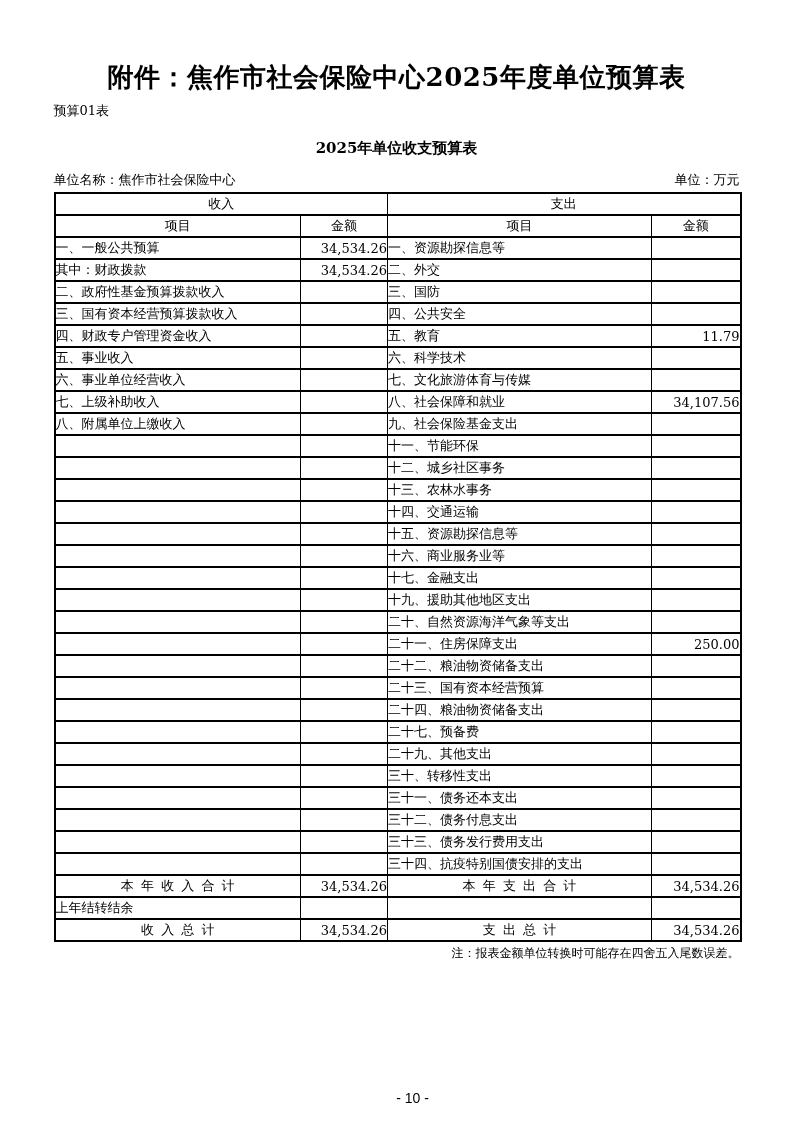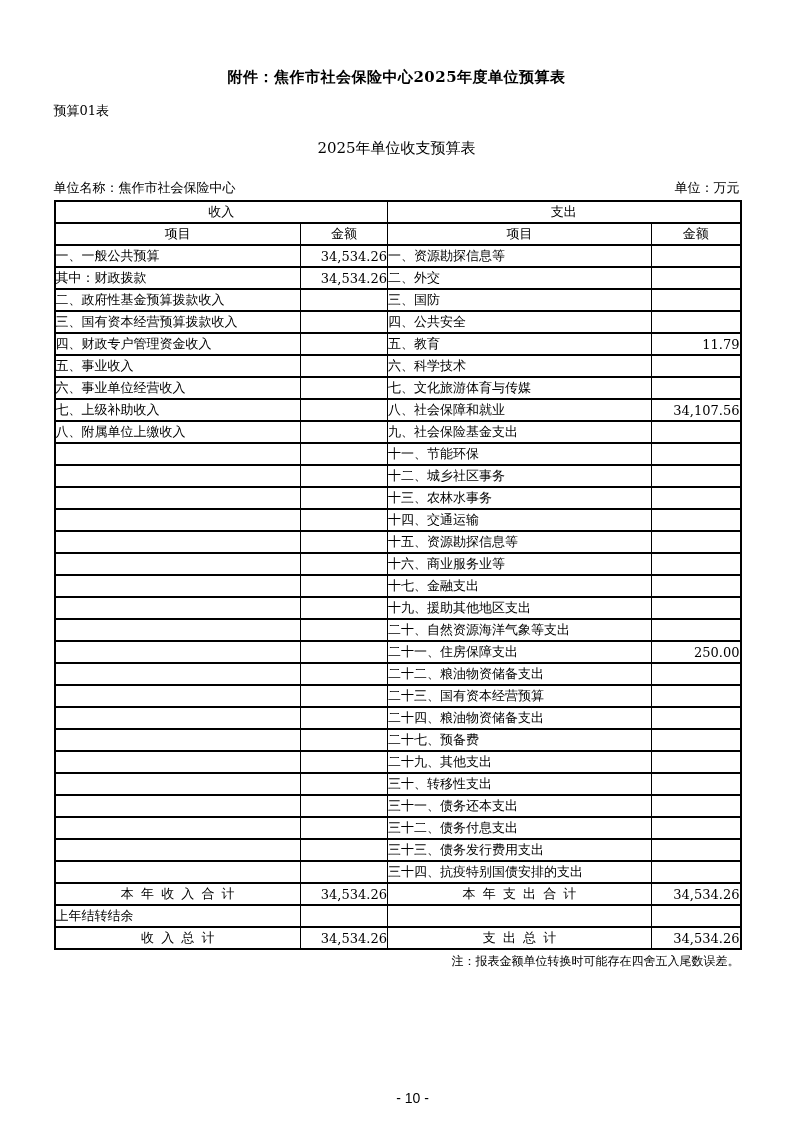--- a/index.html
+++ b/index.html
@@ -4,32 +4,32 @@
 <style>
   html, body { margin:0; padding:0; }
   body {
     width:793px; height:1122px;
     background:#ffffff; color:#000;
     font-family:"DejaVu Serif","Liberation Serif",serif;
     position:relative; overflow:hidden;
   }
   .sheet { width:686px; margin:0 auto; padding-top:62px; }
   .doc-title {
-    text-align:center; font-weight:bold; font-size:15px; line-height:30px;
+    text-align:center; font-weight:bold; font-size:26px; line-height:30px;
     letter-spacing:0.5px;
   }
   .form-label {
     text-align:left; font-size:13px; margin-top:11px; line-height:16px;
   }
   .table-title {
-    text-align:center; font-weight:normal; font-size:15px; margin-top:19px; line-height:20px;
+    text-align:center; font-weight:bold; font-size:15px; margin-top:19px; line-height:20px;
   }
   .meta-row {
     display:flex; justify-content:space-between; align-items:flex-end;
-    font-size:13px; margin-top:21px; margin-bottom:4px; line-height:17px;
+    font-size:13px; margin-top:13px; margin-bottom:4px; line-height:17px;
   }
   table.budget {
     border-collapse:collapse; width:686px; table-layout:fixed;
   }
   table.budget th, table.budget td {
     border-top:2px solid #000; border-bottom:2px solid #000;
     border-left:1px solid #000; border-right:1px solid #000;
     font-weight:normal; font-size:13px; height:20px;
     padding:0; overflow:hidden; white-space:nowrap;
   }

